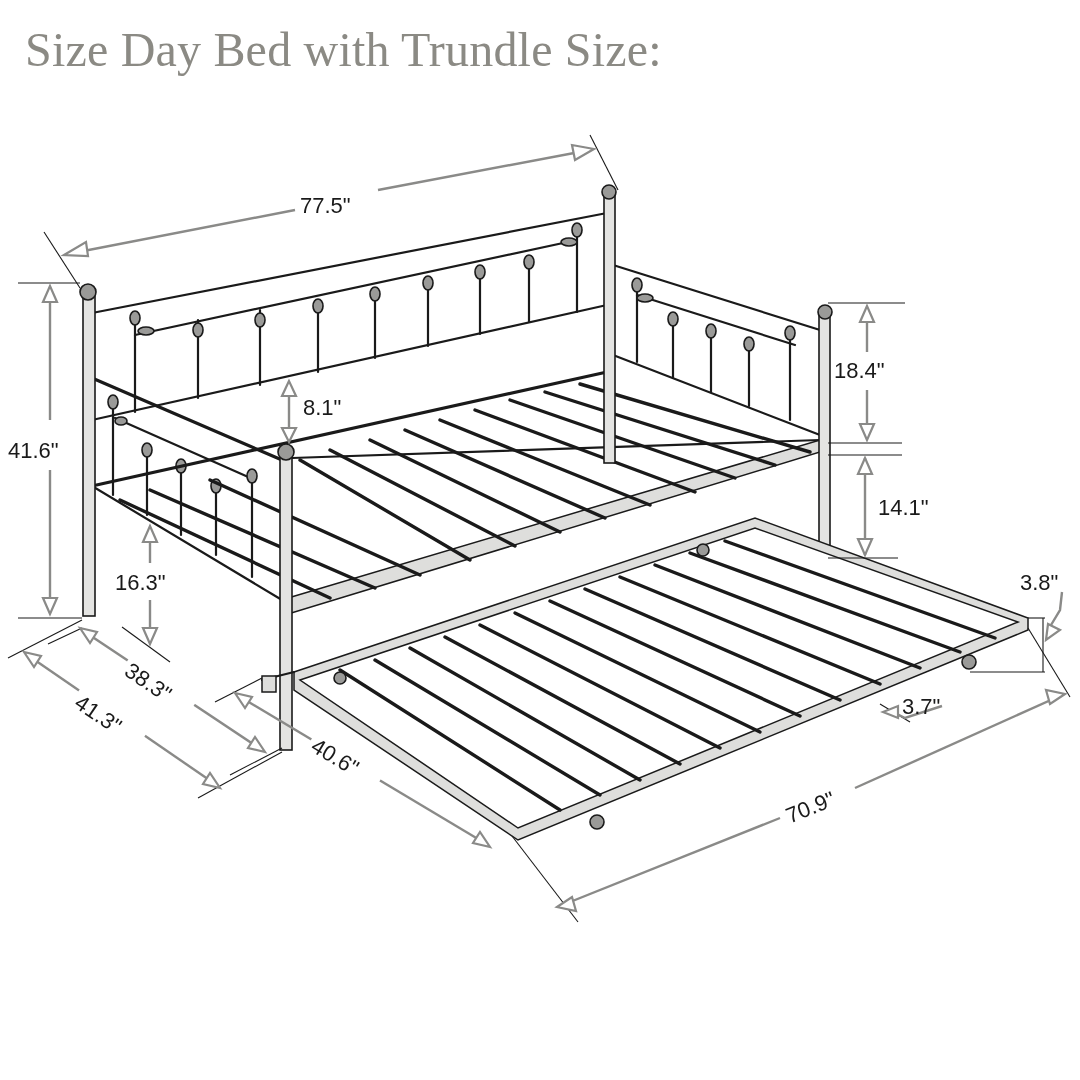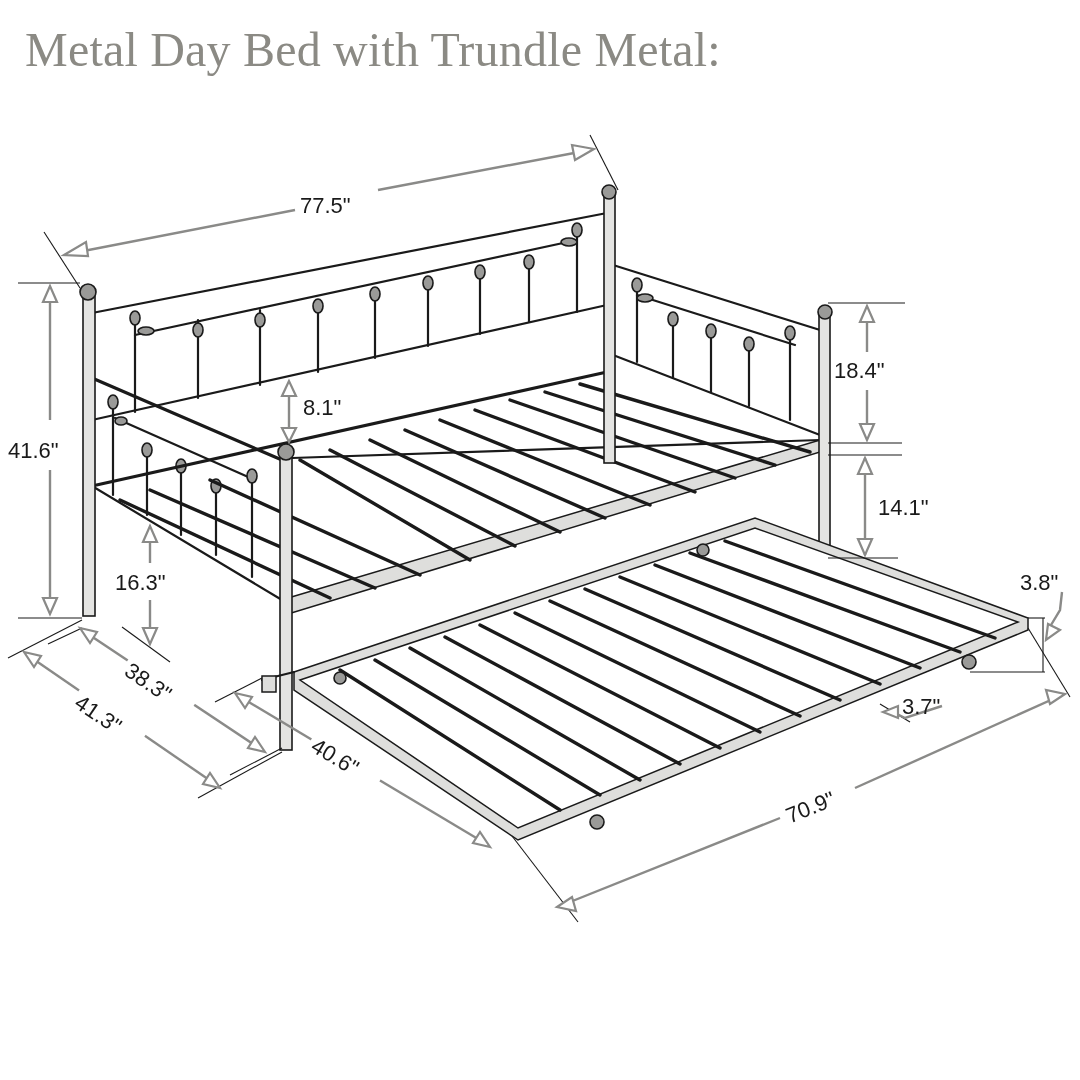--- a/index.html
+++ b/index.html
@@ -21,21 +21,21 @@
   .slat { stroke: #1a1a1a; stroke-width: 3.4; fill: none; stroke-linecap: round; }
   .rail { stroke: #1a1a1a; stroke-width: 1.5; fill: #dededc; }
   .knob { stroke: #1a1a1a; stroke-width: 1.6; fill: #9a9a98; }
   .ext { stroke: #1a1a1a; stroke-width: 1.1; fill: none; }
   .dim { stroke: #8a8a88; stroke-width: 2.4; fill: none; }
   .arrowhead { stroke: #8a8a88; stroke-width: 2.2; fill: #ffffff; stroke-linejoin: miter; }
 </style>
 </head>
 <body>
 
-<div class="title">Metal Day Bed with Trundle Metal:</div>
+<div class="title">Size Day Bed with Trundle Size:</div>
 
 <svg class="drawing" width="1080" height="1080" viewBox="0 0 1080 1080" xmlns="http://www.w3.org/2000/svg">
 
   <g>
 
     <line class="frame" x1="92" y1="313" x2="607" y2="213"></line>
     <line class="frame" x1="92" y1="420" x2="607" y2="305"></line>
     <line class="frame" x1="135" y1="335" x2="577" y2="240"></line>
 
     <g>

